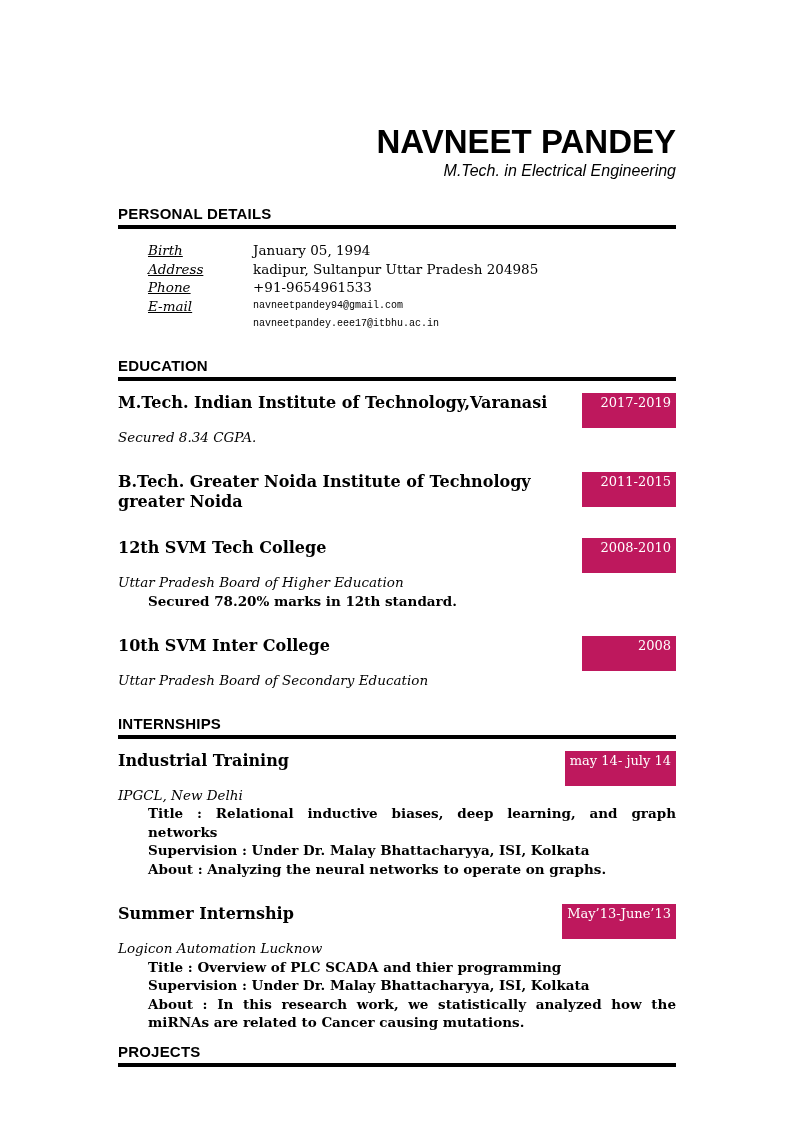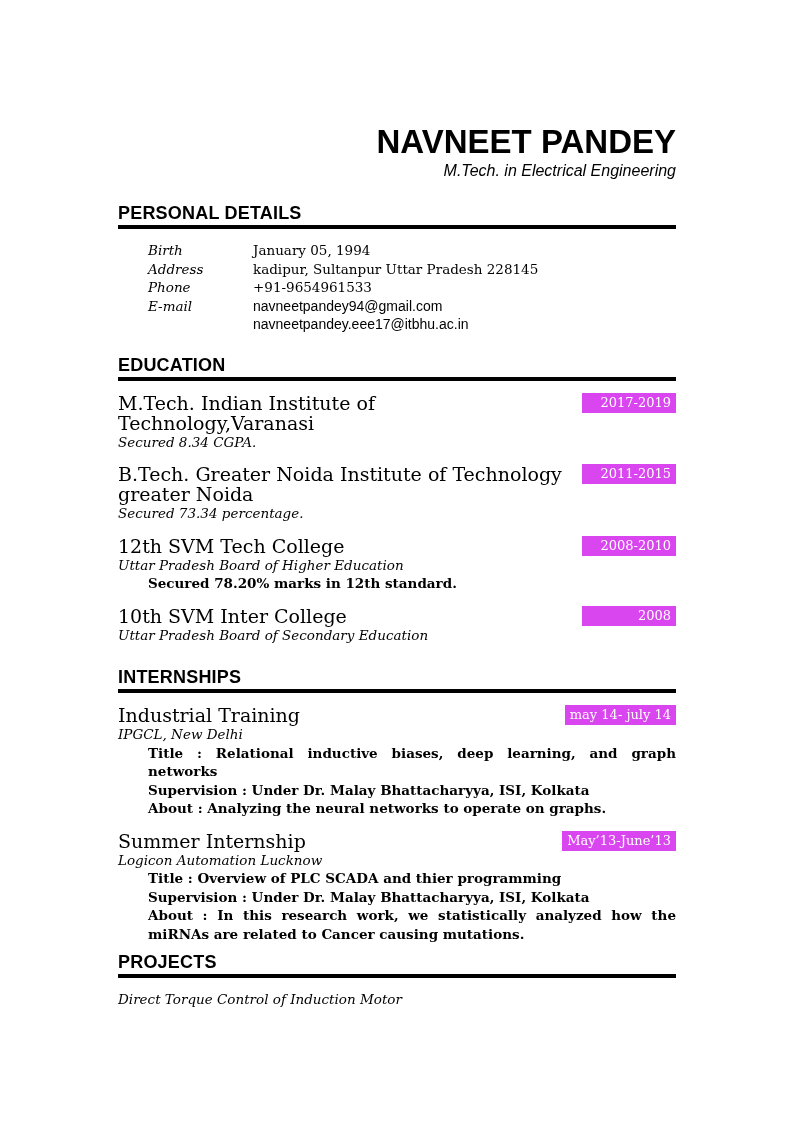--- a/index.html
+++ b/index.html
@@ -35,62 +35,63 @@
     font-style: italic;
     font-size: 16px;
     line-height: 19px;
     margin-top: 1px;
   }
   
   .section { margin-top: 24px; }
   .section-title {
     font-family: "Liberation Sans", sans-serif;
     font-weight: bold;
-    font-size: 18px;
+    font-size: 15px;
     line-height: 19px;
     letter-spacing: 0.2px;
   }
   .section-rule {
     height: 4px;
     background: #000000;
     margin-top: 2px;
   }
   
   .details-table { margin-top: 12px; padding-left: 30px; }
   .detail-row { display: flex; }
   .detail-label {
     width: 105px;
     flex: 0 0 105px;
     font-style: italic;
     line-height: 18.5px;
+    text-decoration: underline;
   }
   .detail-value { line-height: 18.5px; }
   .detail-value.mono {
-    font-family: Liberation Sans, sans-serif;
-    font-size: 14px;
-  }
-  
-  .entry { margin-top: 13px; }
+    font-family: Liberation Mono, monospace;
+    font-size: 10px;
+  }
+  
+  .entry { margin-top: 26px; }
   .entry-head {
     display: flex;
     justify-content: space-between;
     align-items: flex-start;
   }
   .entry-title {
-    font-weight: normal;
-    font-size: 19px;
+    font-weight: bold;
+    font-size: 16px;
     line-height: 20px;
     padding-right: 8px;
   }
   .date-badge {
-    background: #d946ef;
+    background: #be185d;
     color: #ffffff;
     font-size: 13px;
     line-height: 15px;
-    padding: 2px 5px 3px 5px;
+    padding: 2px 5px 18px 5px;
     white-space: nowrap;
     flex: 0 0 auto;
   }
   .date-badge.fixed {
     min-width: 84px;
     text-align: right;
   }
   .entry-subtitle { font-style: italic; line-height: 18.5px; }
   .entry-detail {
     padding-left: 30px;
@@ -117,21 +118,21 @@
     <div class="section">
       <div class="section-title">PERSONAL DETAILS</div>
       <div class="section-rule"></div>
       <div class="details-table">
         <div class="detail-row">
           <div class="detail-label">Birth</div>
           <div class="detail-value">January 05, 1994</div>
         </div>
         <div class="detail-row">
           <div class="detail-label">Address</div>
-          <div class="detail-value">kadipur, Sultanpur Uttar Pradesh 228145</div>
+          <div class="detail-value">kadipur, Sultanpur Uttar Pradesh 204985</div>
         </div>
         <div class="detail-row">
           <div class="detail-label">Phone</div>
           <div class="detail-value">+91-9654961533</div>
         </div>
         <div class="detail-row">
           <div class="detail-label">E-mail</div>
           <div>
             <div class="detail-value mono">navneetpandey94@gmail.com</div>
             <div class="detail-value mono">navneetpandey.eee17@itbhu.ac.in</div>
@@ -150,21 +151,20 @@
           <div class="date-badge fixed">2017-2019</div>
         </div>
         <div class="entry-subtitle">Secured 8.34 CGPA.</div>
       </div>
 
       <div class="entry">
         <div class="entry-head">
           <div class="entry-title">B.Tech. Greater Noida Institute of Technology greater Noida</div>
           <div class="date-badge fixed">2011-2015</div>
         </div>
-        <div class="entry-subtitle">Secured 73.34 percentage.</div>
       </div>
 
       <div class="entry">
         <div class="entry-head">
           <div class="entry-title">12th SVM Tech College</div>
           <div class="date-badge fixed">2008-2010</div>
         </div>
         <div class="entry-subtitle">Uttar Pradesh Board of Higher Education</div>
         <div class="entry-detail">Secured 78.20% marks in 12th standard.</div>
       </div>
@@ -203,18 +203,17 @@
         <div class="entry-detail">Supervision : Under Dr. Malay Bhattacharyya, ISI, Kolkata</div>
         <div class="entry-detail">About : In this research work, we statistically analyzed how the miRNAs are related to Cancer causing mutations.</div>
       </div>
     </div>
 
     <div class="section sec-projects">
       <div class="section-title">PROJECTS</div>
       <div class="section-rule"></div>
 
       <div class="entry first-entry">
-        <div class="entry-subtitle">Direct Torque Control of Induction Motor</div>
       </div>
     </div>
 
   </div>
 </div>
 
 </body></html>

